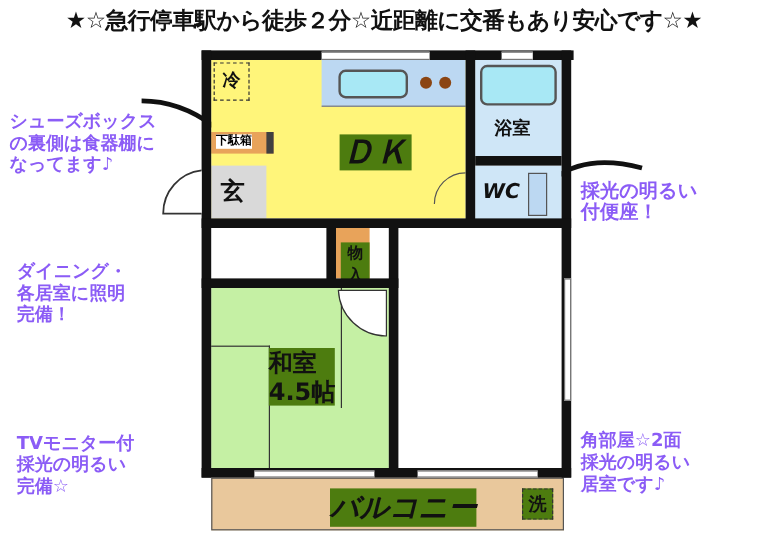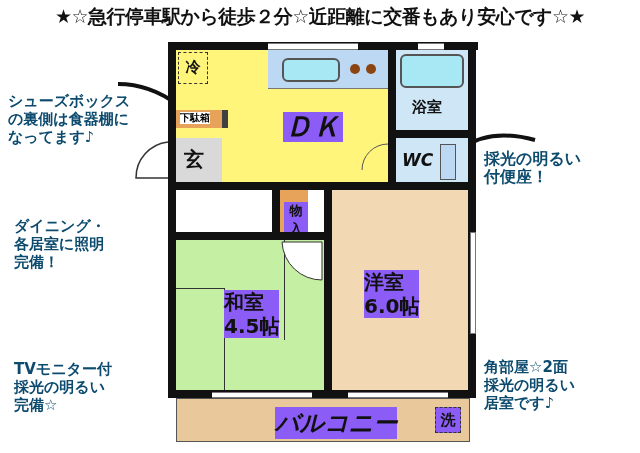--- a/index.html
+++ b/index.html
@@ -1,21 +1,21 @@
 <!DOCTYPE html>
 <html><head>
 <meta charset="utf-8">
 <style>
   html,body{margin:0;padding:0;background:#ffffff;}
   body{width:640px;height:453px;position:relative;overflow:hidden;font-family:"DejaVu Sans","Liberation Sans",sans-serif;}
   .abs{position:absolute;}
   .banner{left:0;top:4px;width:640px;text-align:center;font-size:19px;font-weight:bold;color:#111;letter-spacing:-0.5px;white-space:nowrap;}
-  .note{font-size:15px;font-weight:bold;line-height:18px;color:#0c4a6e;white-space:pre-line;}
+  .note{font-size:15px;font-weight:bold;line-height:18px;color:#8b5cf6;white-space:pre-line;}
   .wall{background:#111;}
-  .room-label{background:#8b5cf6;font-weight:bold;color:#111;text-align:center;white-space:pre-line;}
+  .room-label{background:#4d7c0f;font-weight:bold;color:#111;text-align:center;white-space:pre-line;}
   .win{background:#fff;border-top:1px solid #777;border-bottom:1px solid #777;}
   .dash{border:1px dashed #333;}
 </style>
 </head>
 <body>
 
 <div class="abs banner">★☆急行停車駅から徒歩２分☆近距離に交番もあり安心です☆★</div>
 
 <div class="abs note" style="left:8px;top:92px;">シューズボックス
 の裏側は食器棚に
@@ -74,24 +74,20 @@
     <span class="abs room-label" style="left:4px;top:12px;font-size:13px;">物入</span>
   </div>
 
   <div class="abs" style="left:8px;top:198px;width:148px;height:150px;background:#c5f0a4;">
     <div class="abs" style="left:0;top:48px;width:48px;height:102px;border-top:1px solid #333;border-right:1px solid #333;"></div>
     <div class="abs" style="left:108px;top:0;width:1px;height:100px;background:#333;"></div>
     <span class="abs room-label" style="left:48px;top:50px;font-size:20px;line-height:24px;text-align:left;">和室
 4.5帖</span>
   </div>
 
-  <div class="abs" style="left:164px;top:148px;width:136px;height:200px;background:#f2d9b3;">
-    <span class="abs room-label" style="left:32px;top:80px;font-size:20px;line-height:24px;text-align:left;">洋室
-6.0帖</span>
-  </div>
 
   <div class="abs" style="left:8px;top:356px;width:292px;height:42px;background:#e9c89c;border:1px solid #555;">
     <span class="abs room-label" style="left:98px;top:8px;font-size:24px;font-style:italic;">バルコニー</span>
     <span class="abs dash room-label" style="left:258px;top:8px;width:24px;height:24px;font-size:15px;line-height:24px;">洗</span>
   </div>
 
   <div class="abs wall" style="left:0;top:0;width:310px;height:8px;"></div>
   <div class="abs wall" style="left:0;top:0;width:8px;height:356px;"></div>
   <div class="abs wall" style="left:300px;top:0;width:8px;height:356px;"></div>
   <div class="abs wall" style="left:0;top:348px;width:308px;height:8px;"></div>

